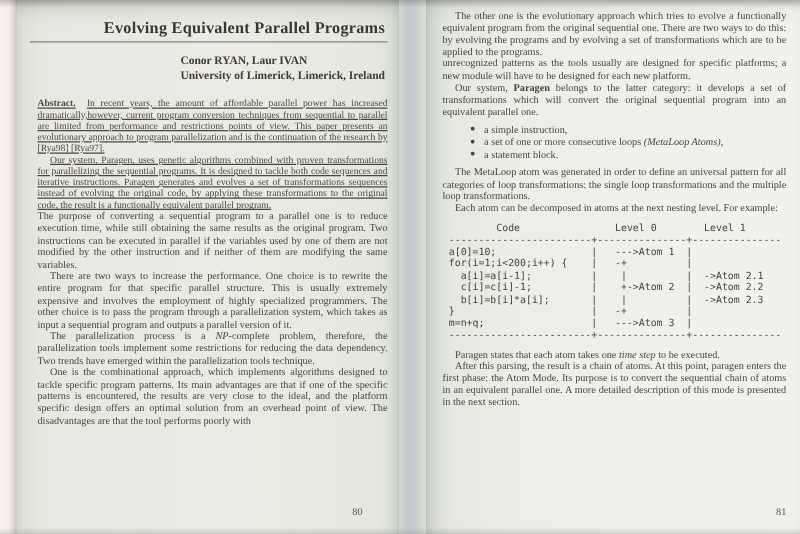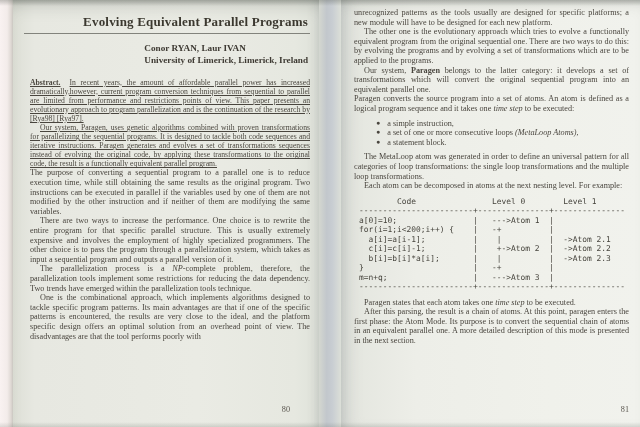--- a/index.html
+++ b/index.html
@@ -108,26 +108,25 @@
 
       <div class="page-num page-num-l">80</div>
     </div>
   </div>
 
   <div class="gutter"></div>
 
   <div class="page page-right">
     <div class="content-r">
 
+      <p class="body-p indent">The other one is the evolutionary approach which tries to evolve a functionally equivalent program from the original sequential one. There are two ways to do this: by evolving the programs and by evolving a set of transformations which are to be applied to the programs.</p>
       <p class="body-p">unrecognized patterns as the tools usually are designed for specific platforms; a new module will have to be designed for each new platform.</p>
-      <p class="body-p indent">The other one is the evolutionary approach which tries to evolve a functionally equivalent program from the original sequential one. There are two ways to do this: by evolving the programs and by evolving a set of transformations which are to be applied to the programs.</p>
       <p class="body-p indent"><span>Our system, </span><span class="b">Paragen</span><span> belongs to the latter category: it develops a set of transformations which will convert the original sequential program into an equivalent parallel one.</span></p>
 
 
-      <p class="body-p"><span>Paragen converts the source program into a set of atoms. An atom is defined as a logical program sequence and it takes one </span><span class="i">time step</span><span> to be executed:</span></p>
 
       <ul class="atom-list">
         <li><span class="bullet">●</span><span><span>a simple instruction,</span></span></li>
         <li><span class="bullet">●</span><span><span>a set of one or more consecutive loops </span><span class="i">(MetaLoop Atoms)</span><span>,</span></span></li>
         <li><span class="bullet">●</span><span><span>a statement block.</span></span></li>
       </ul>
 
       <p class="body-p indent">The MetaLoop atom was generated in order to define an universal pattern for all categories of loop transformations: the single loop transformations and the multiple loop transformations.</p>
       <p class="body-p indent">Each atom can be decomposed in atoms at the next nesting level. For example:</p>
 

